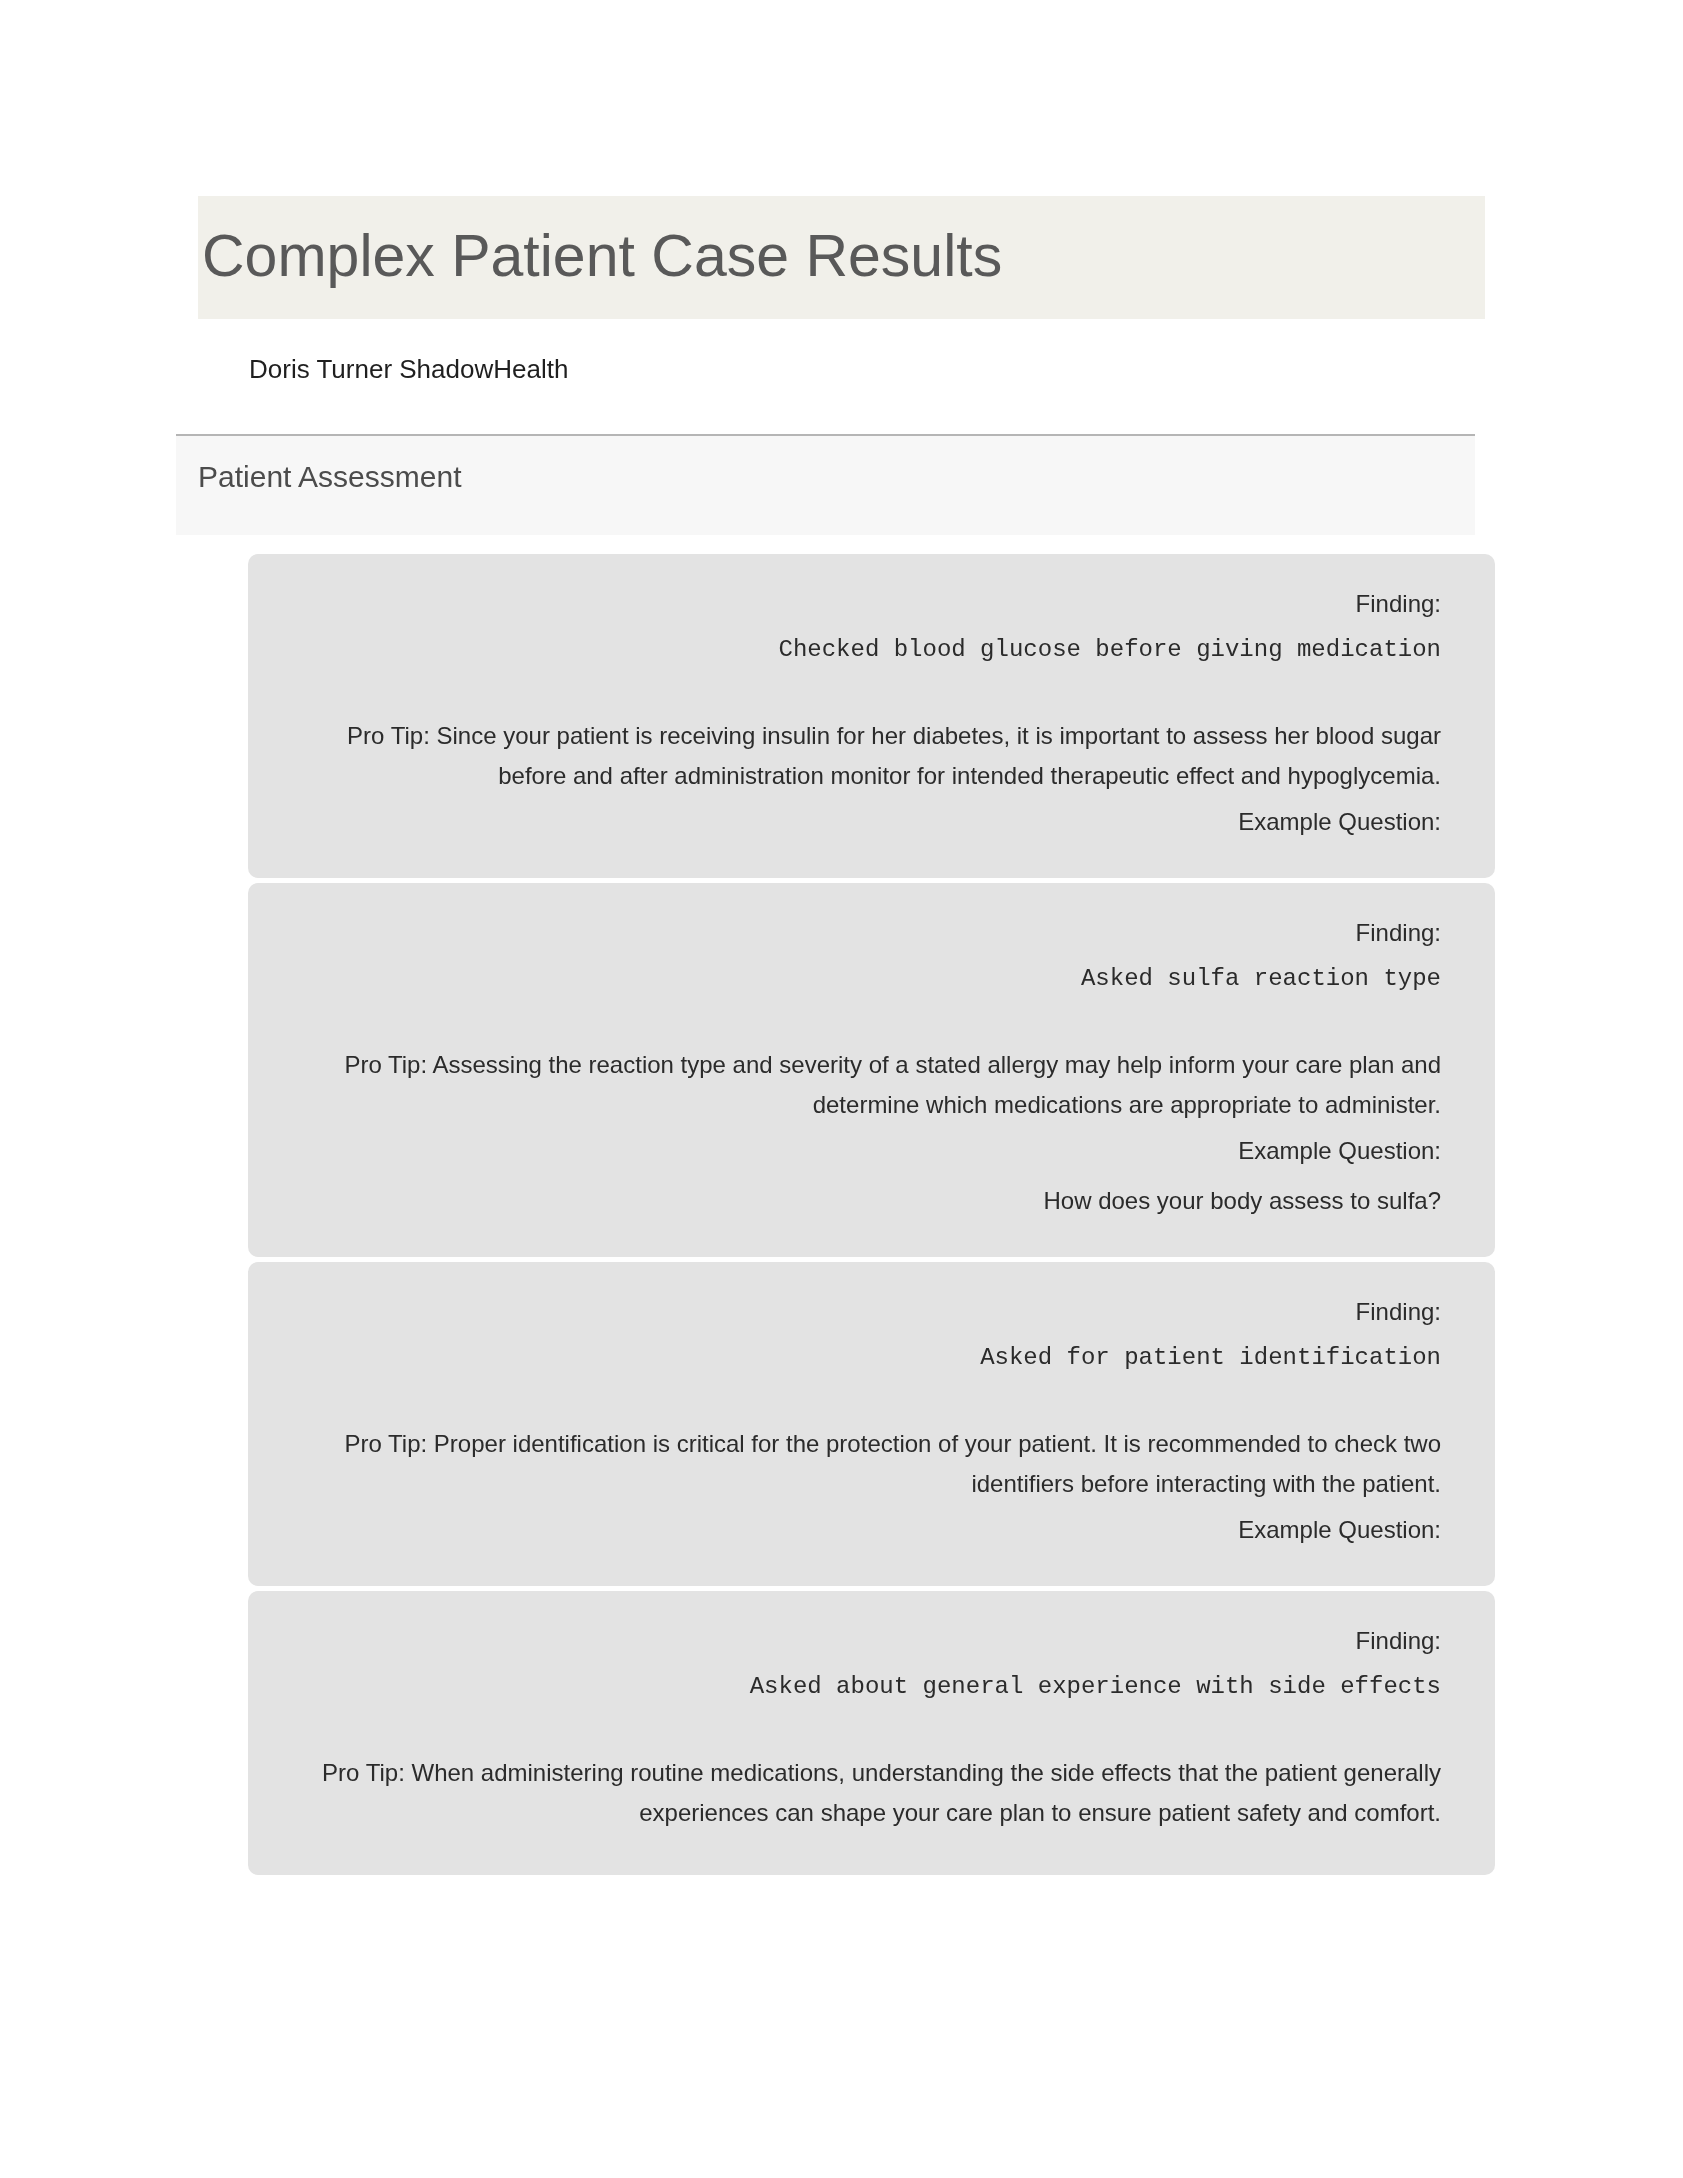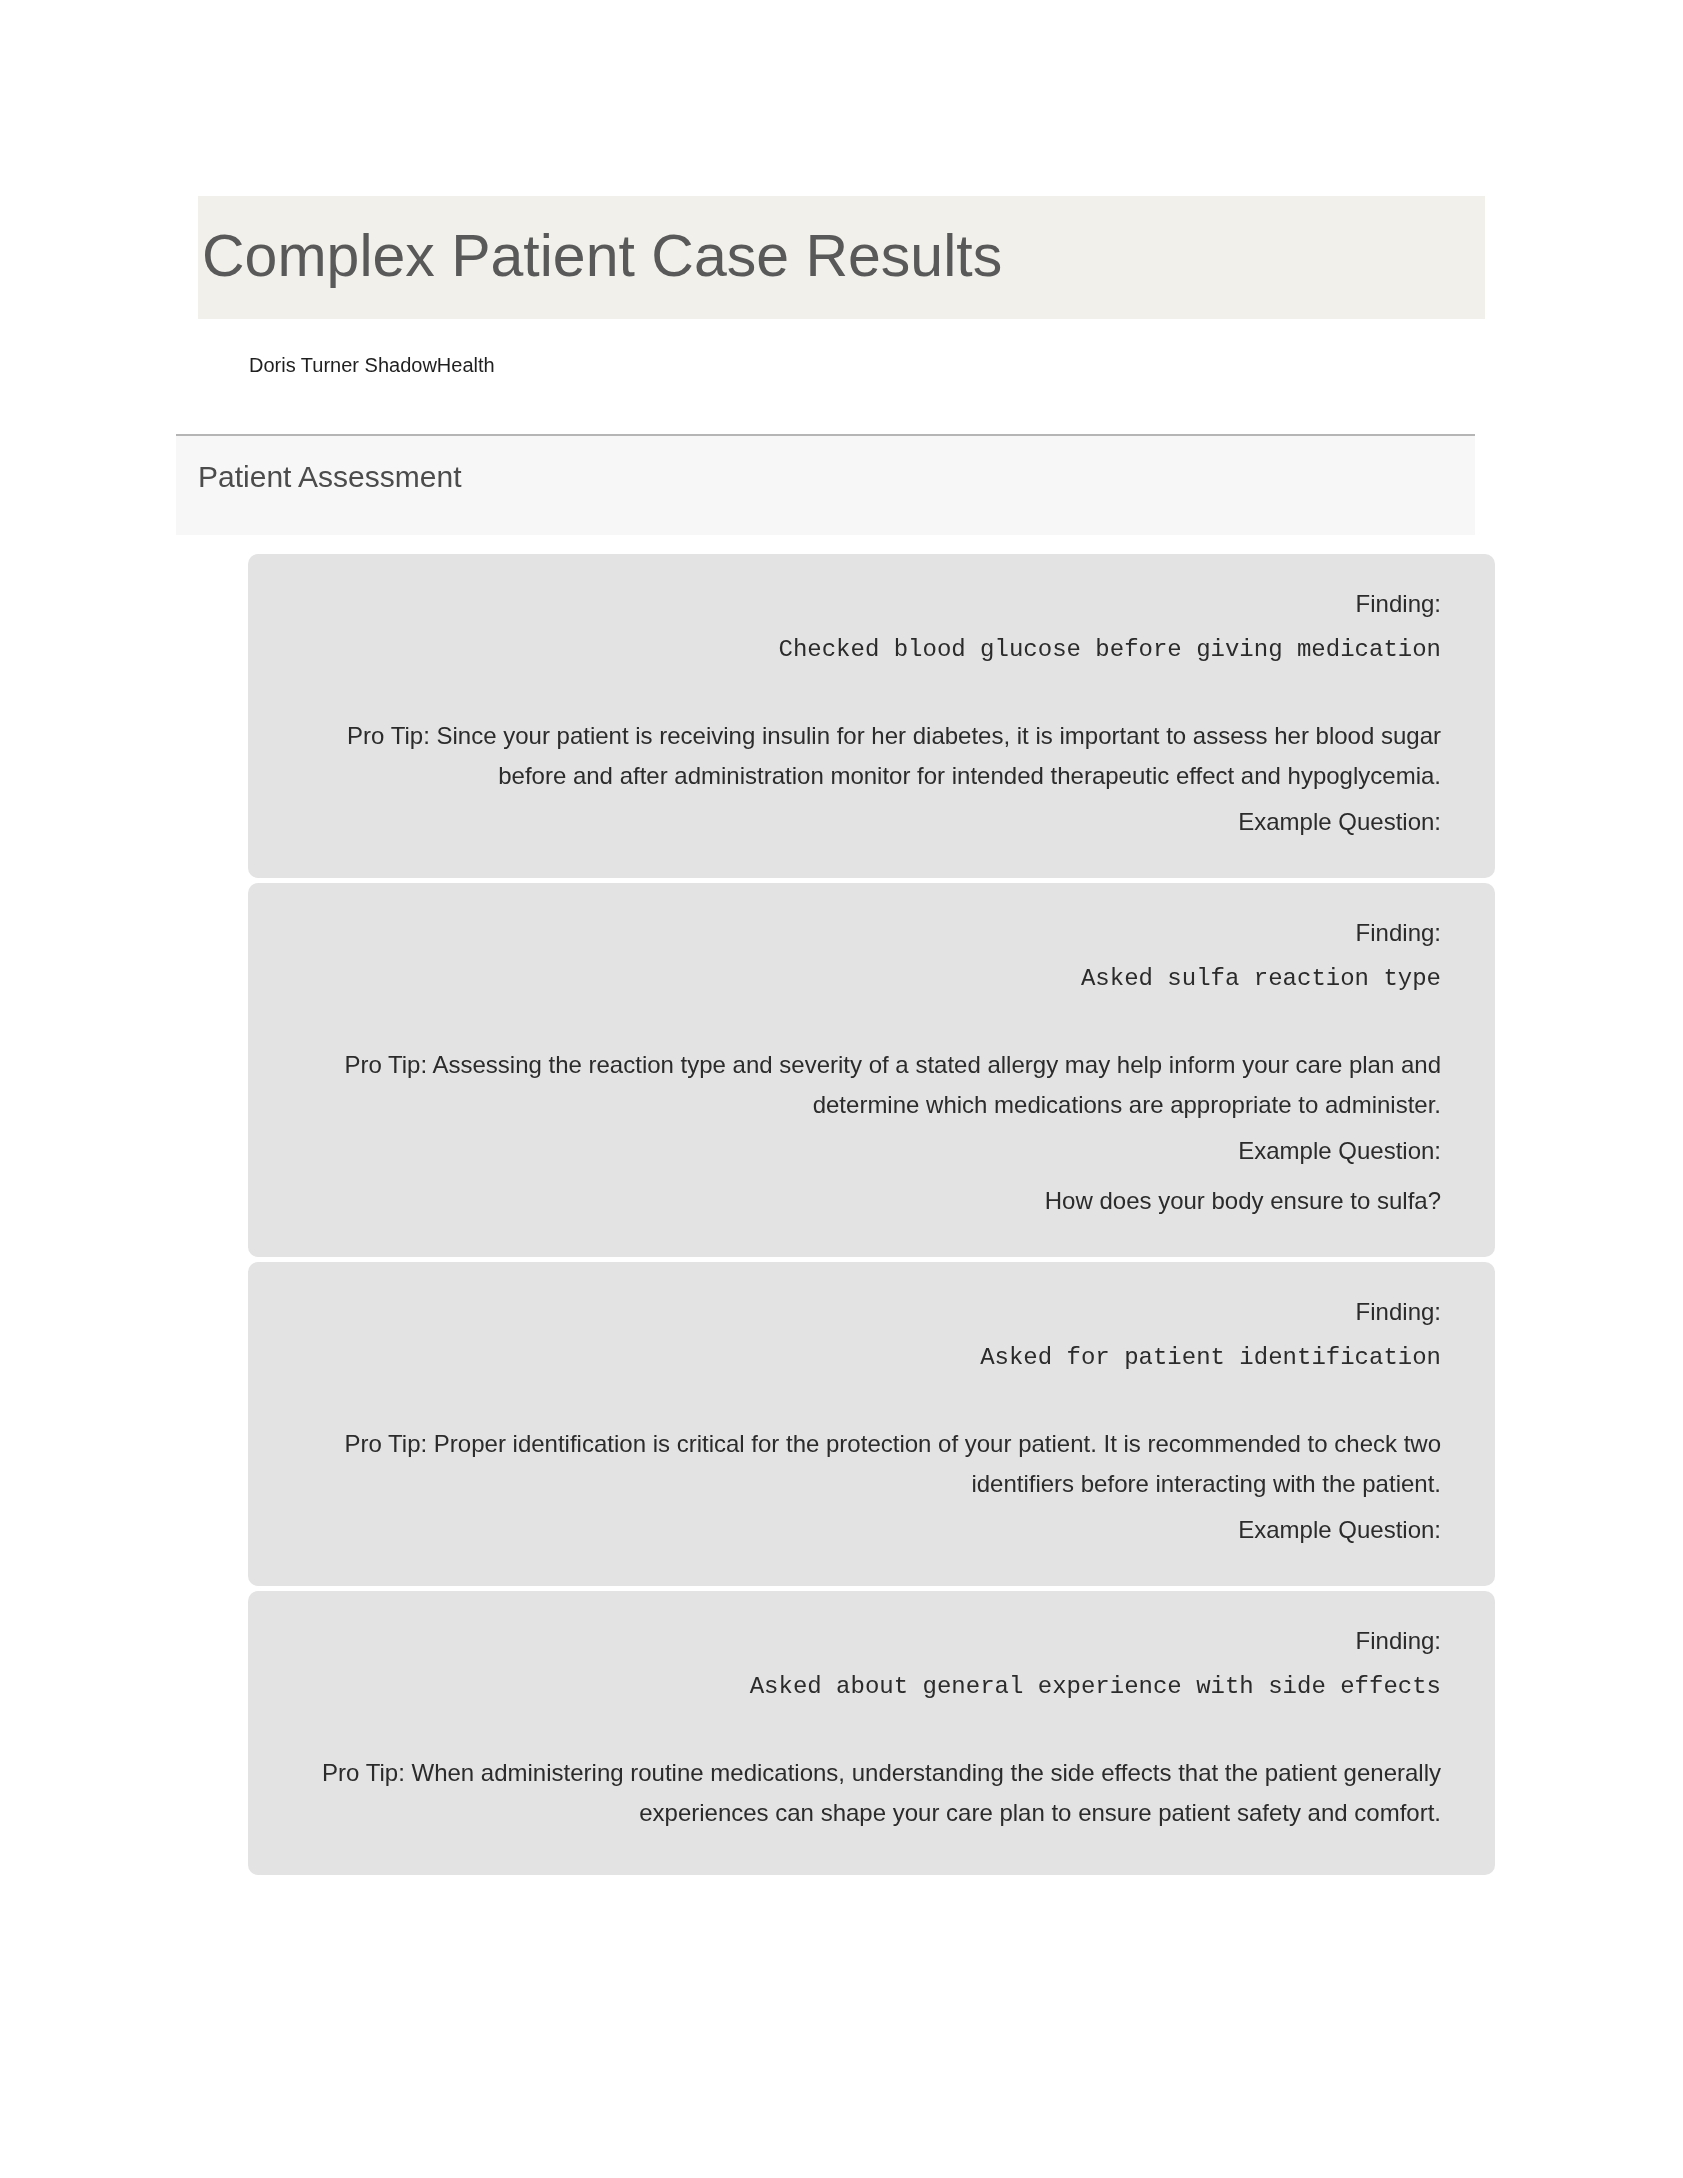--- a/index.html
+++ b/index.html
@@ -28,21 +28,21 @@
     padding: 28px 0 0 4px;
     font-size: 59px;
     line-height: 1.1;
     font-weight: 400;
     color: #595959;
   }
   .subtitle {
     position: absolute;
     left: 249px;
     top: 354px;
-    font-size: 20px;
+    font-size: 26px;
     color: #1f1f1f;
   }
   .section-bar {
     position: absolute;
     left: 176px;
     top: 434px;
     width: 1299px;
     height: 101px;
     background: #f7f7f7;
     border-top: 2px solid #b5b5b5;
@@ -101,21 +101,21 @@
       <div class="txt finding-text">Checked blood glucose before giving medication</div>
       <p class="txt pro-tip">Pro Tip: Since your patient is receiving insulin for her diabetes, it is important to assess her blood sugar before and after administration monitor for intended therapeutic effect and hypoglycemia.</p>
       <div class="txt label">Example Question:</div>
     </article>
 
     <article class="card">
       <div class="txt label">Finding:</div>
       <div class="txt finding-text">Asked sulfa reaction type</div>
       <p class="txt pro-tip">Pro Tip: Assessing the reaction type and severity of a stated allergy may help inform your care plan and determine which medications are appropriate to administer.</p>
       <div class="txt label">Example Question:</div>
-      <div class="txt question">How does your body ensure to sulfa?</div>
+      <div class="txt question">How does your body assess to sulfa?</div>
     </article>
 
     <article class="card">
       <div class="txt label">Finding:</div>
       <div class="txt finding-text">Asked for patient identification</div>
       <p class="txt pro-tip">Pro Tip: Proper identification is critical for the protection of your patient. It is recommended to check two identifiers before interacting with the patient.</p>
       <div class="txt label">Example Question:</div>
     </article>
 
     <article class="card">

